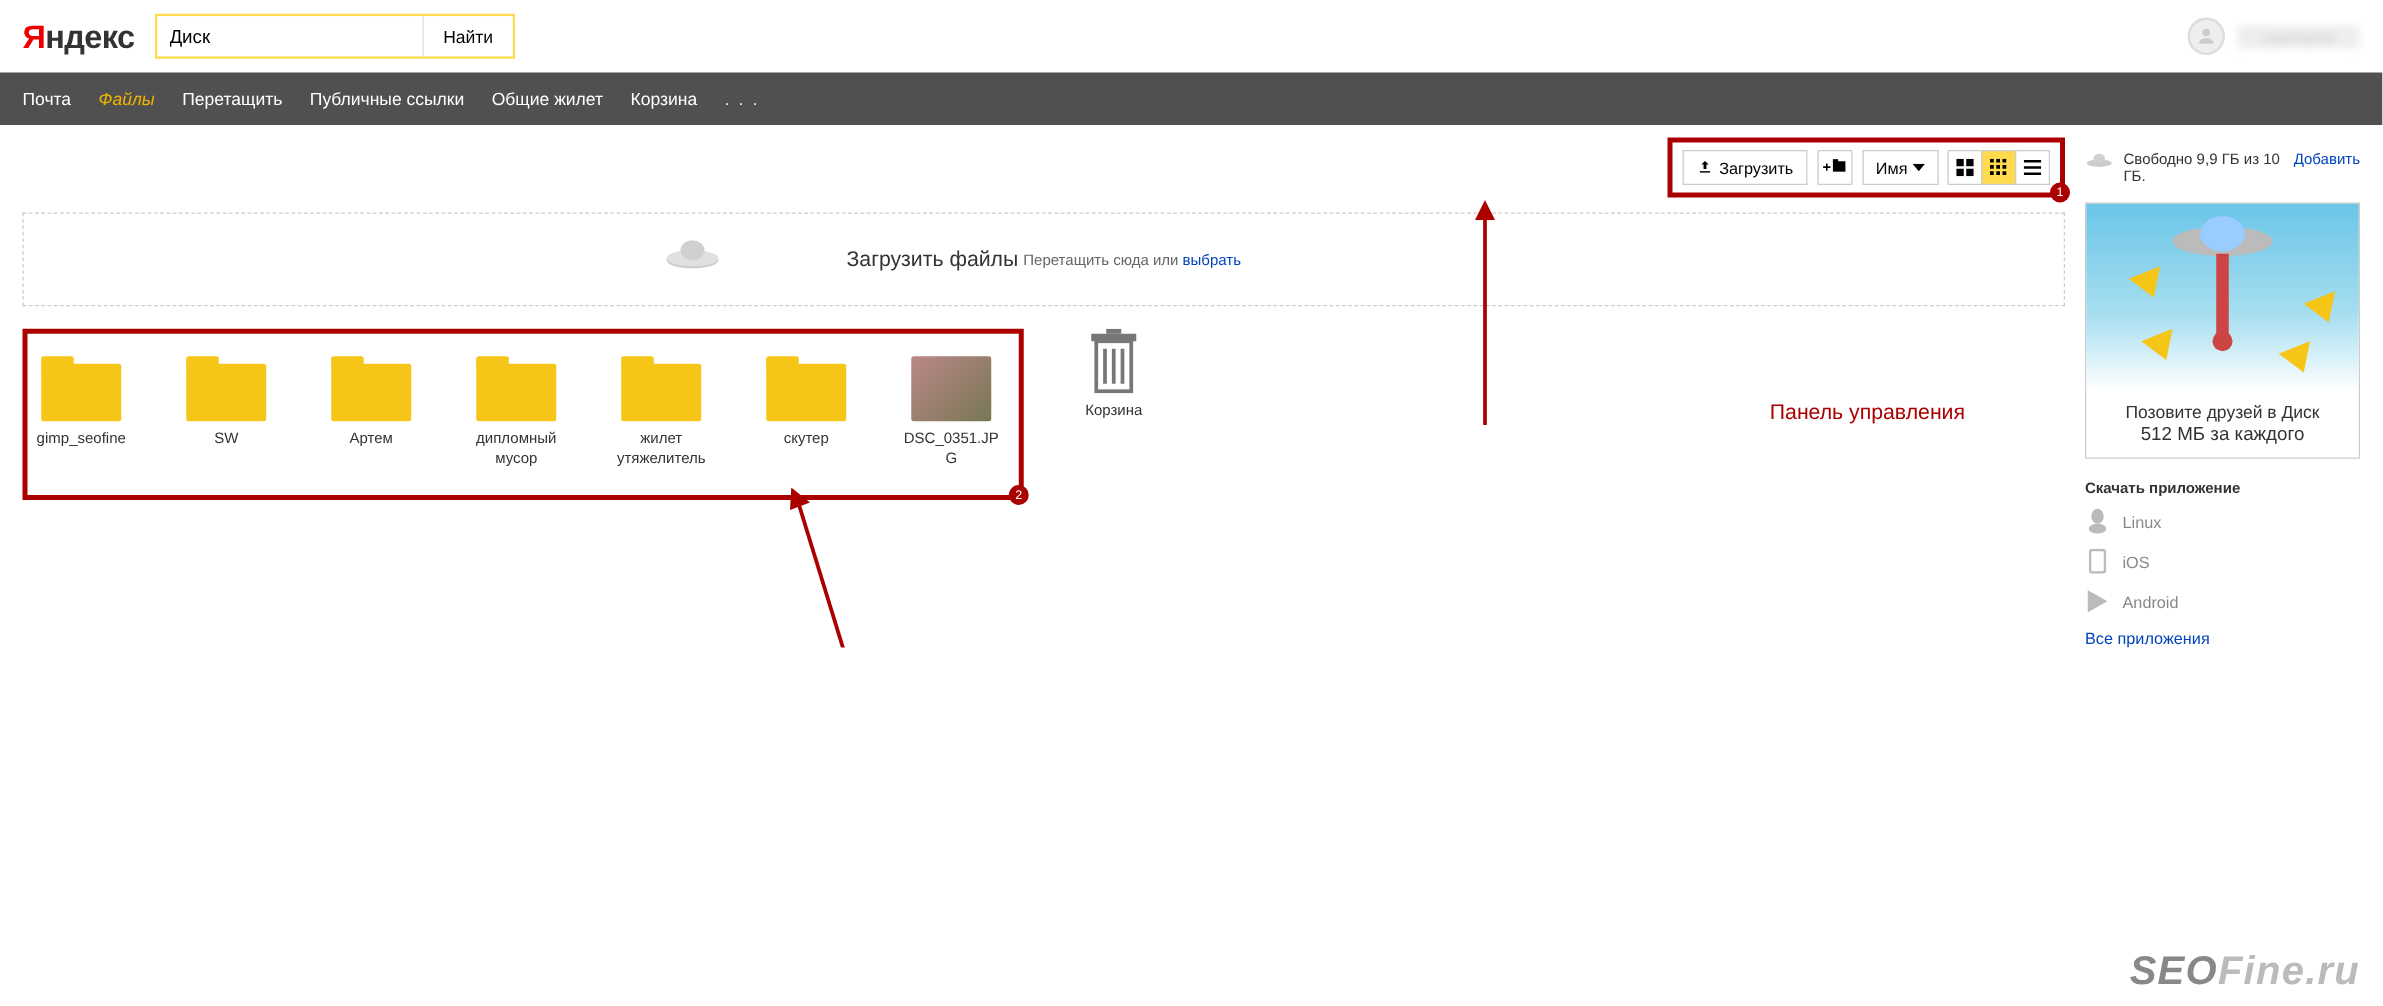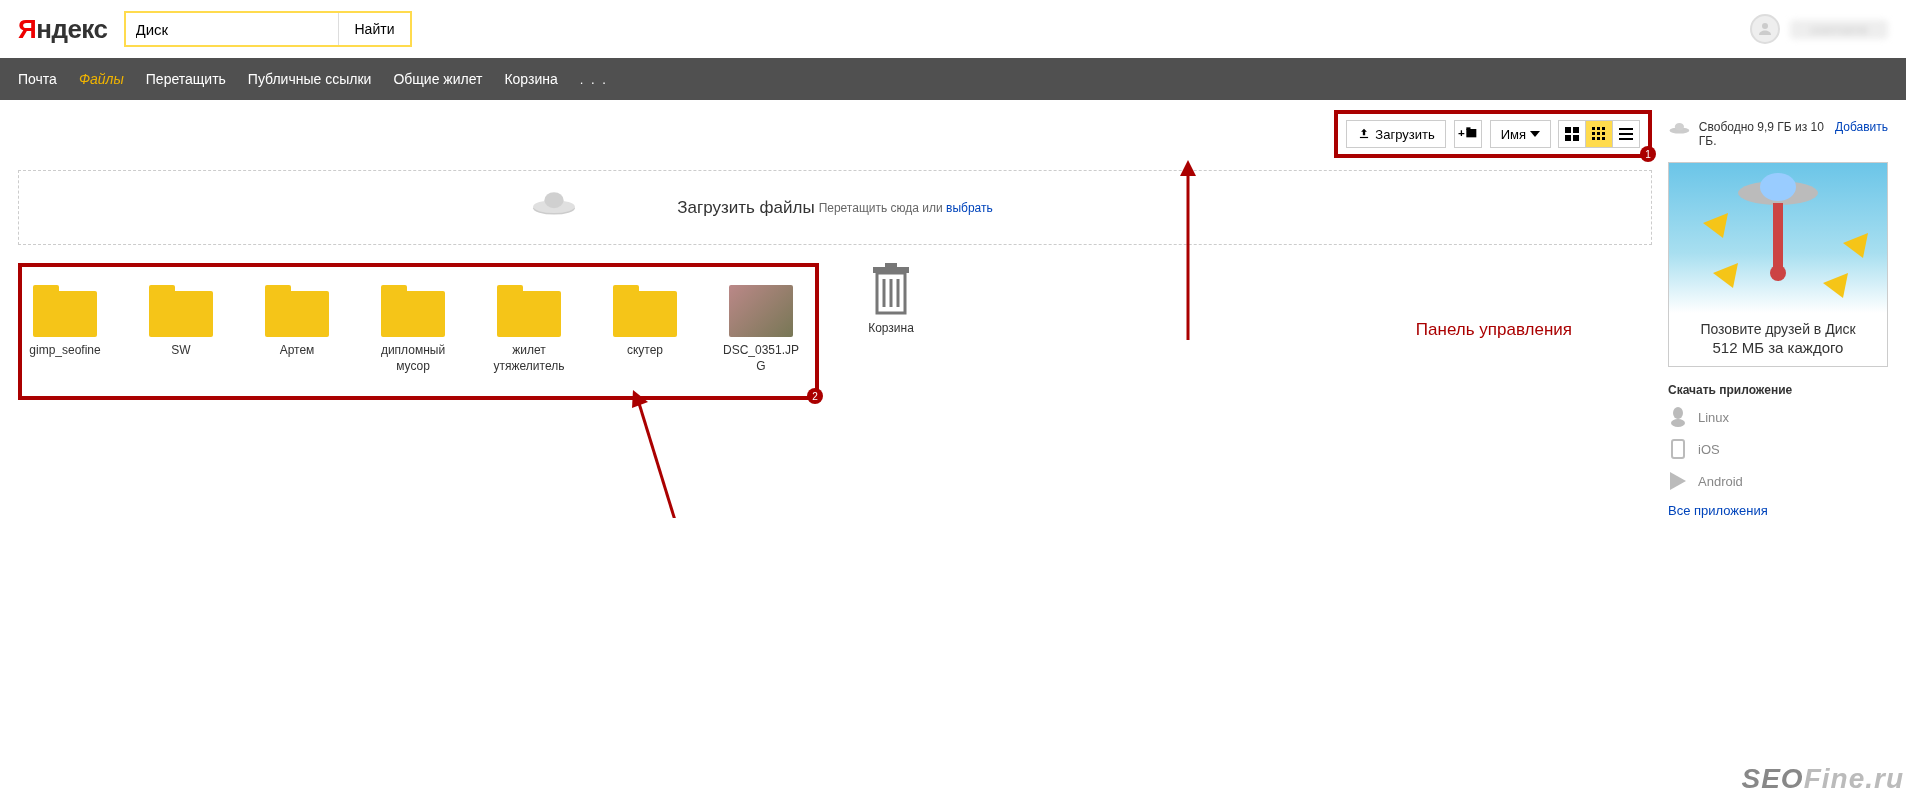--- a/index.html
+++ b/index.html
@@ -50,21 +50,21 @@
 .storage-row { display: flex; gap: 8px; font-size: 12px; margin-bottom: 12px; height: 40px; padding-top: 10px; }
 .storage-row a { color: #04b; text-decoration: none; }
 .promo { border: 1px solid #ccc; padding: 0 0 10px 0; text-align: center; margin-bottom: 16px; }
 .promo-img { height: 150px; background: linear-gradient(180deg,#6bc5e8 0%,#a8dff0 60%,#fff 100%); position: relative; overflow: hidden; }
 .promo-title { font-size: 14px; margin-top: 8px; }
 .promo-sub { font-size: 15px; margin-top: 2px; }
 .apps-title { font-size: 12px; font-weight: bold; margin-bottom: 10px; }
 .app-item { display: flex; align-items: center; gap: 10px; margin-bottom: 12px; color: #888; font-size: 13px; cursor: pointer; }
 .app-icon { width: 20px; height: 20px; display: flex; align-items: center; justify-content: center; }
 .all-apps { color: #04b; text-decoration: none; font-size: 13px; }
-.watermark { position: fixed; bottom: 10px; right: 2px; font-size: 28px; font-weight: bold; color: #bbb; letter-spacing: 1px; font-style: italic; }
+.watermark { position: fixed; bottom: 10px; right: 18px; font-size: 32px; font-weight: bold; color: #bbb; letter-spacing: 1px; font-style: italic; }
 .watermark .g { color: #888; }
 .username-blur { filter: blur(3px); background: #eee; padding: 2px 20px; border-radius: 4px; color: #ccc; }
 .ufo-svg { width: 50px; height: 32px; }
 .left-area-rel { position: relative; }
 </style>
 </head>
 <body>
 
 <div class="header">
   <div class="logo"><span class="red">Я</span><span>ндекс</span></div>

